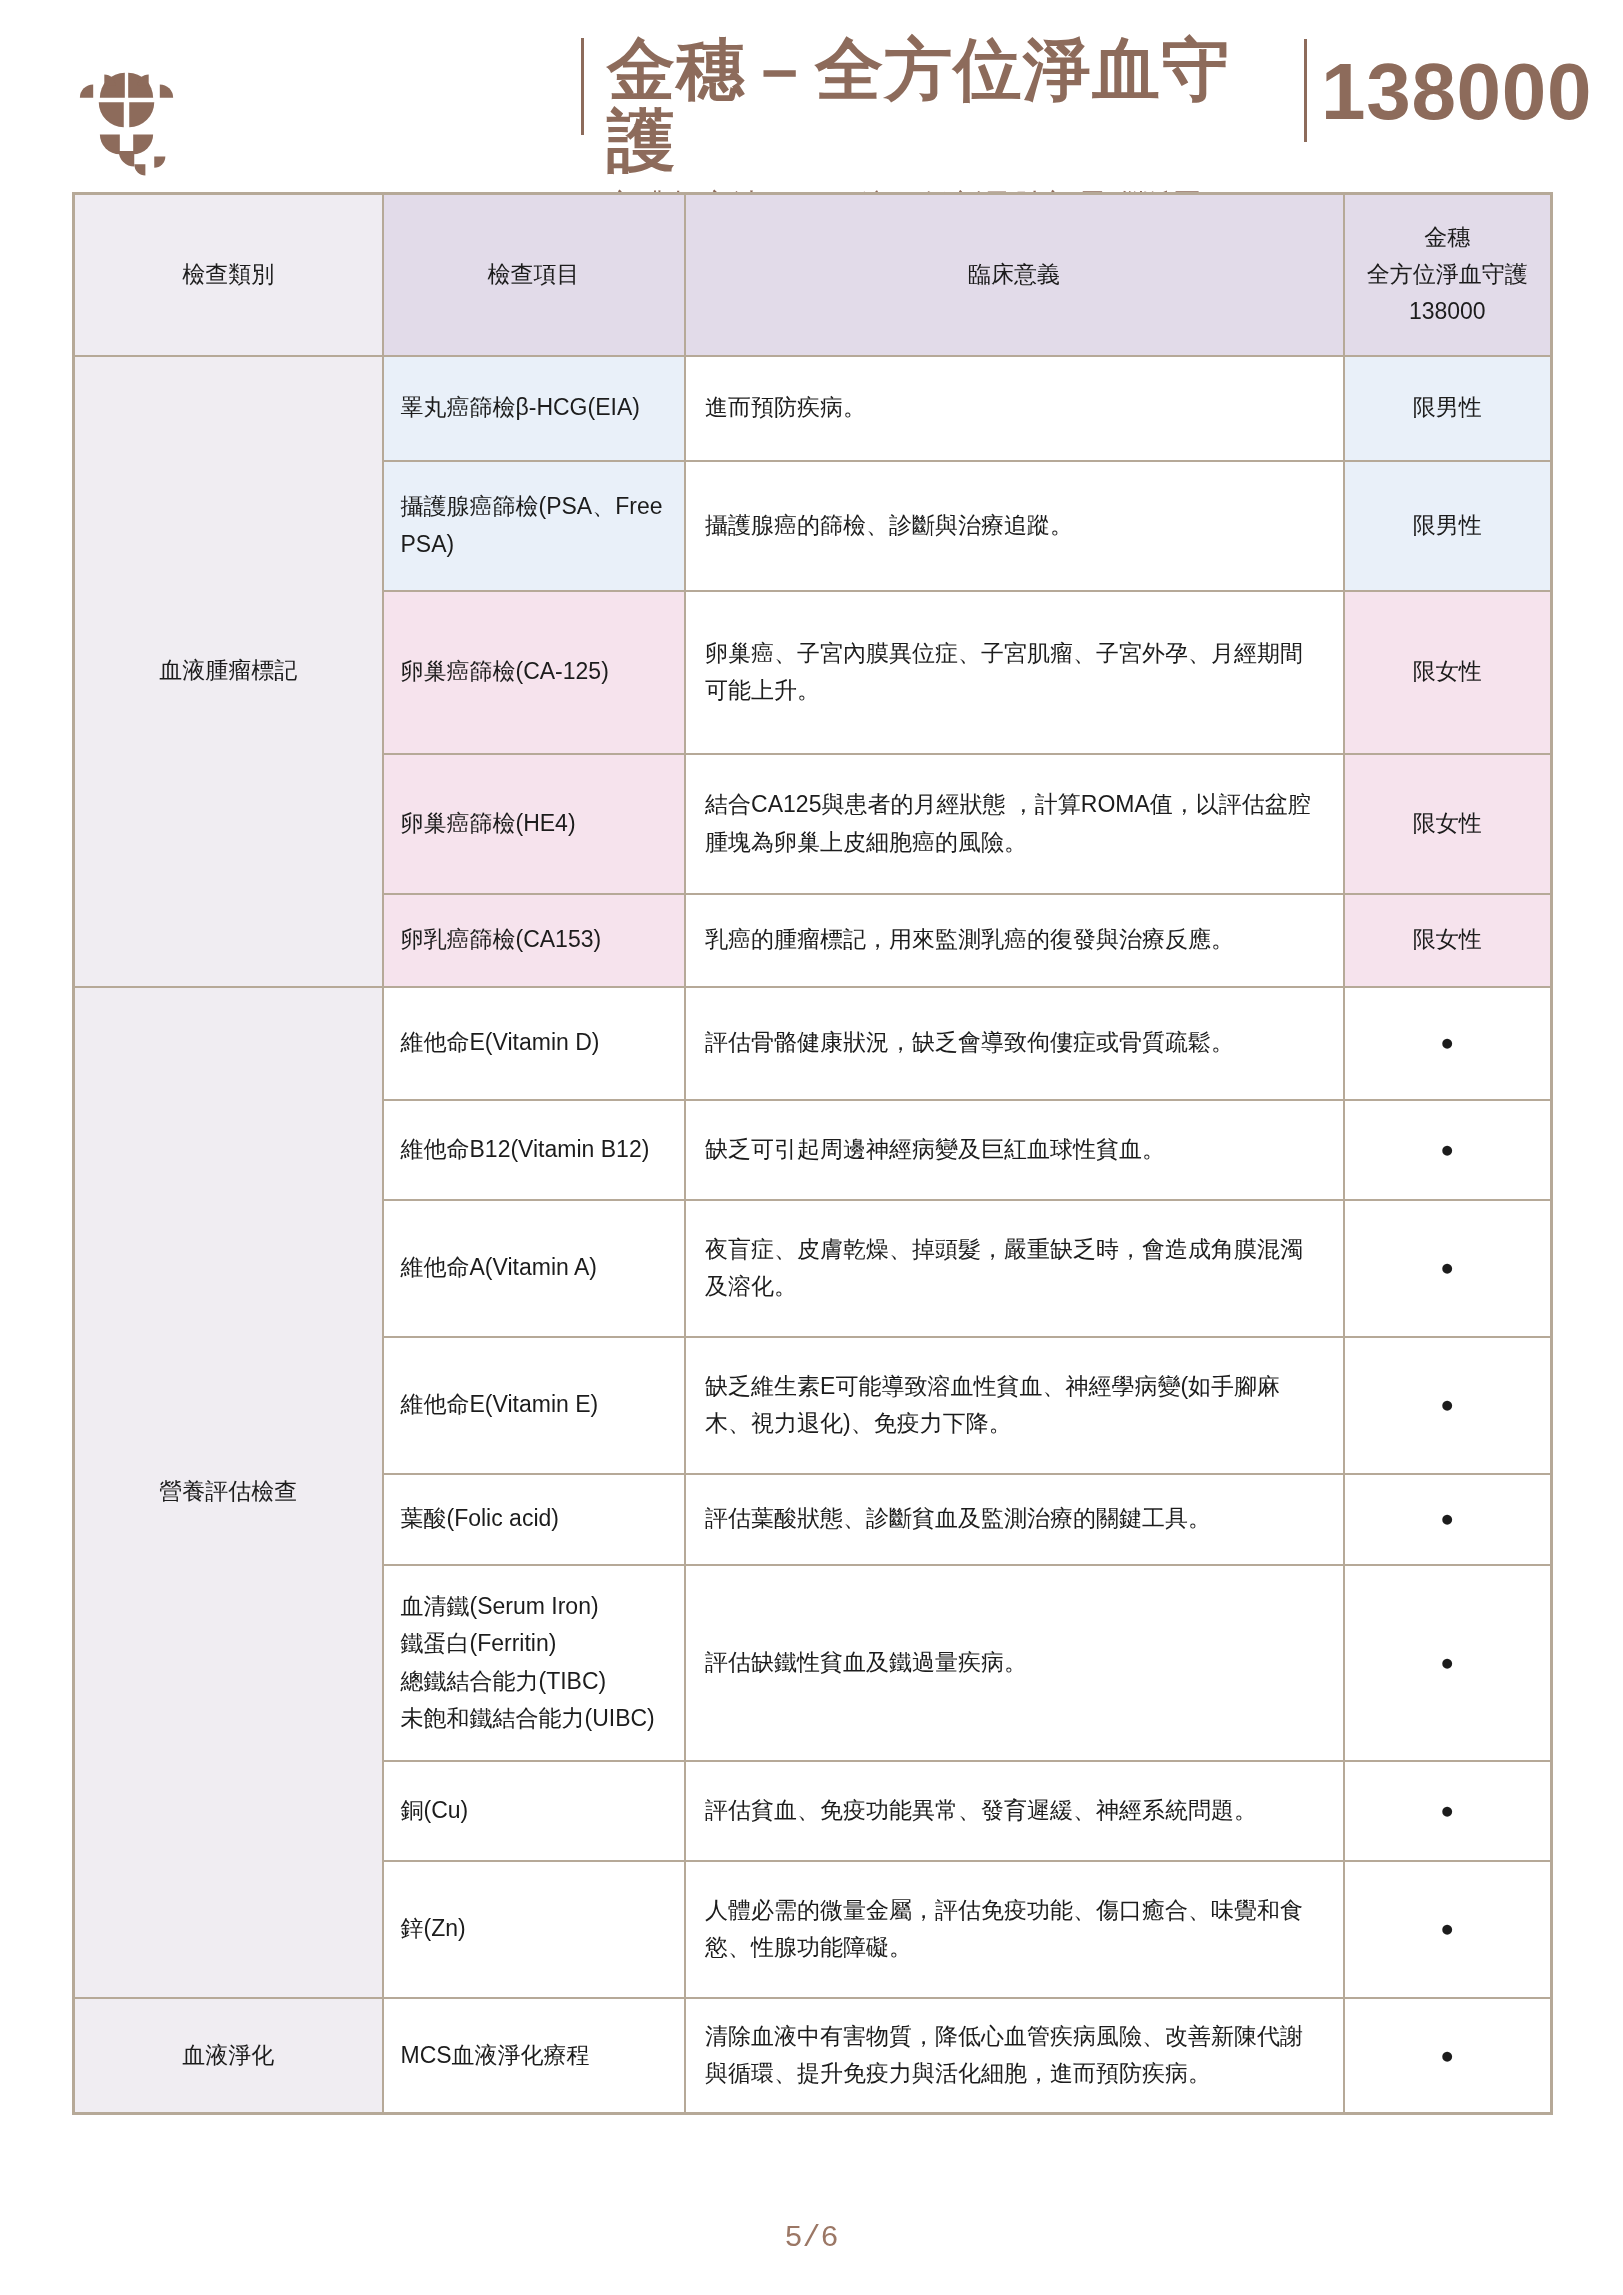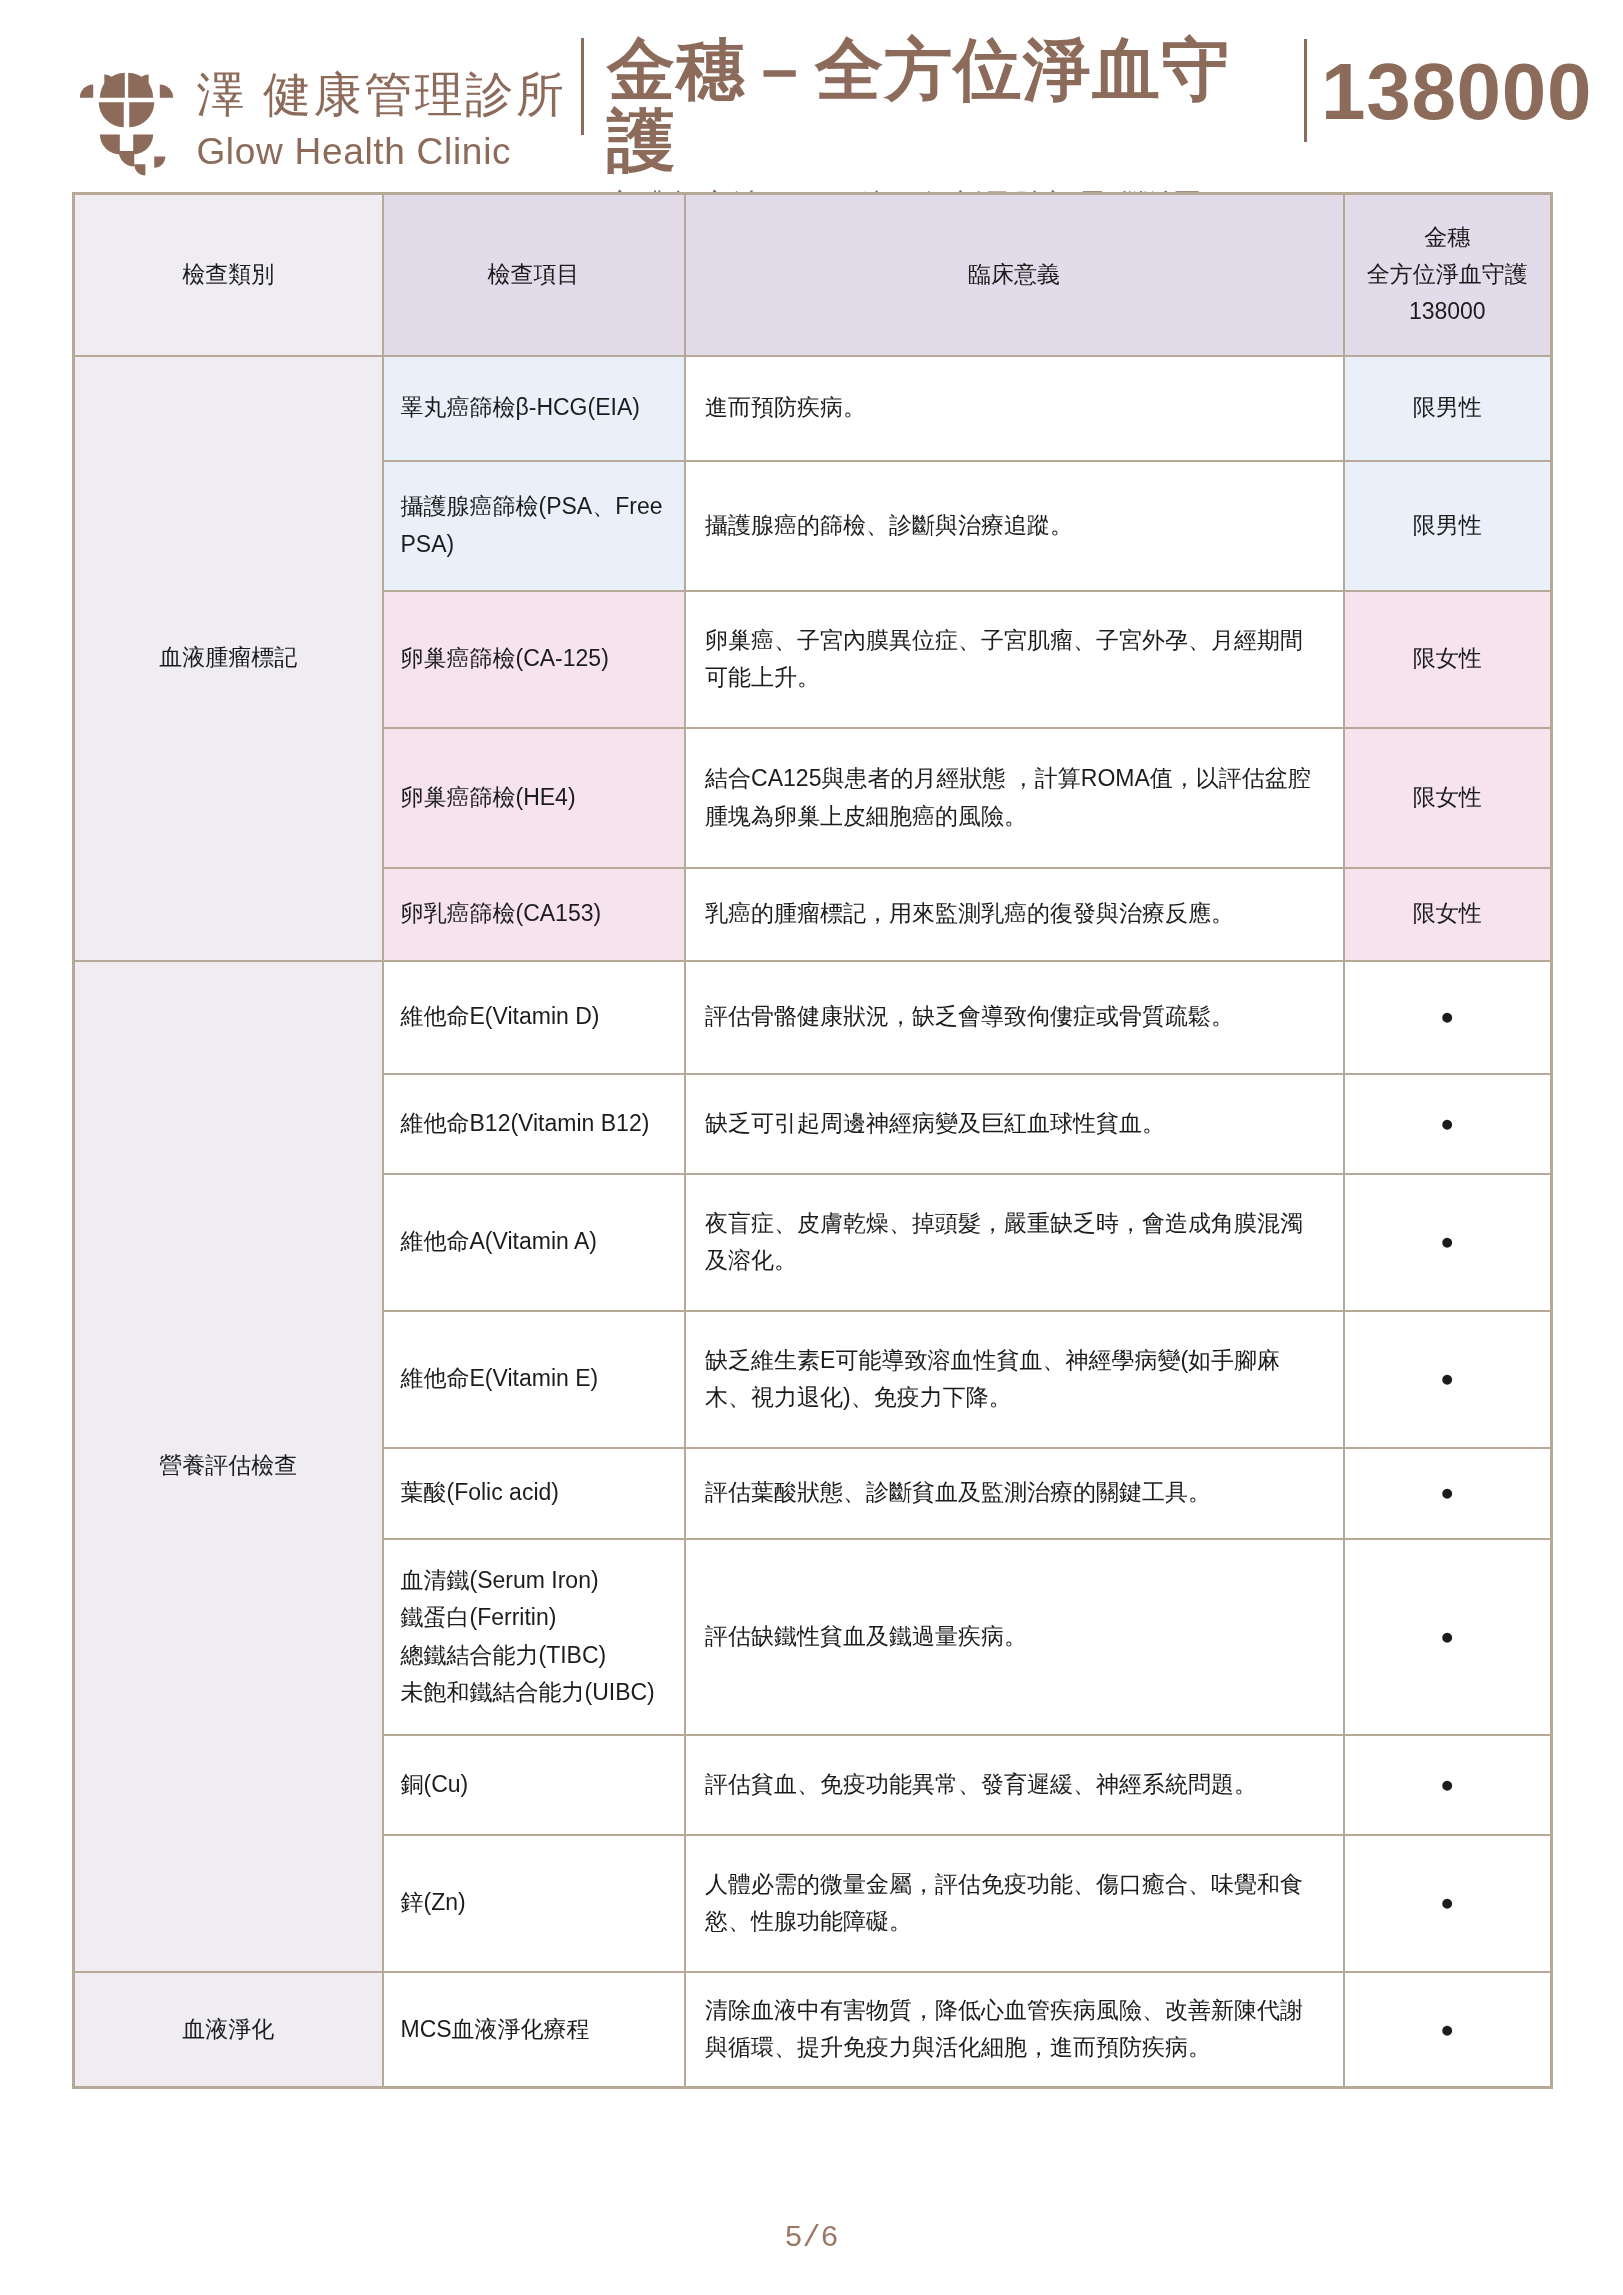--- a/index.html
+++ b/index.html
@@ -80,24 +80,20 @@
         <path d="M140 42 L120 42 A20 20 0 0 1 140 22 Z"></path>
         <path d="M40 64 L16 64 A24 24 0 0 1 40 40 Z"></path>
         <path d="M160 64 L160 40 A24 24 0 0 1 184 64 Z"></path>
         <path d="M88 130 L88 166 A36 36 0 0 1 52 130 Z"></path>
         <path d="M114 160 L114 188 A28 28 0 0 1 86 160 Z"></path>
         <path d="M134 184 L134 204 A20 20 0 0 1 114 184 Z"></path>
         <path d="M112 130 L148 130 A36 36 0 0 1 112 166 Z"></path>
         <path d="M150 170 L170 170 A20 20 0 0 1 150 190 Z"></path>
       </g>
     </svg>
-    <div class="brand-text">
-      <div class="brand-zh">澤 健康管理診所</div>
-      <div class="brand-en">Glow Health Clinic</div>
-    </div>
   </div>
 
   <div class="vdiv vdiv1"></div>
 
   <div class="plan">
     <div class="plan-title">金穗－全方位淨血守護</div>
     <div class="plan-sub">心臟超音波、腸胃鏡、低劑量肺部電腦斷層</div>
   </div>
 
   <div class="vdiv vdiv2"></div>
@@ -128,21 +124,21 @@
       <td class="cat" rowspan="5">血液腫瘤標記</td>
       <td class="item bg-male">睪丸癌篩檢β-HCG(EIA)</td>
       <td class="meaning">進而預防疾病。</td>
       <td class="val bg-male">限男性</td>
     </tr>
     <tr style="height:130px">
       <td class="item bg-male">攝護腺癌篩檢(PSA、Free PSA)</td>
       <td class="meaning">攝護腺癌的篩檢、診斷與治療追蹤。</td>
       <td class="val bg-male">限男性</td>
     </tr>
-    <tr style="height:137px">
+    <tr style="height:163px">
       <td class="item bg-female">卵巢癌篩檢(CA-125)</td>
       <td class="meaning">卵巢癌、子宮內膜異位症、子宮肌瘤、子宮外孕、月經期間可能上升。</td>
       <td class="val bg-female">限女性</td>
     </tr>
     <tr style="height:140px">
       <td class="item bg-female">卵巢癌篩檢(HE4)</td>
       <td class="meaning">結合CA125與患者的月經狀態 ，計算ROMA值，以評估盆腔腫塊為卵巢上皮細胞癌的風險。</td>
       <td class="val bg-female">限女性</td>
     </tr>
     <tr style="height:93px">

